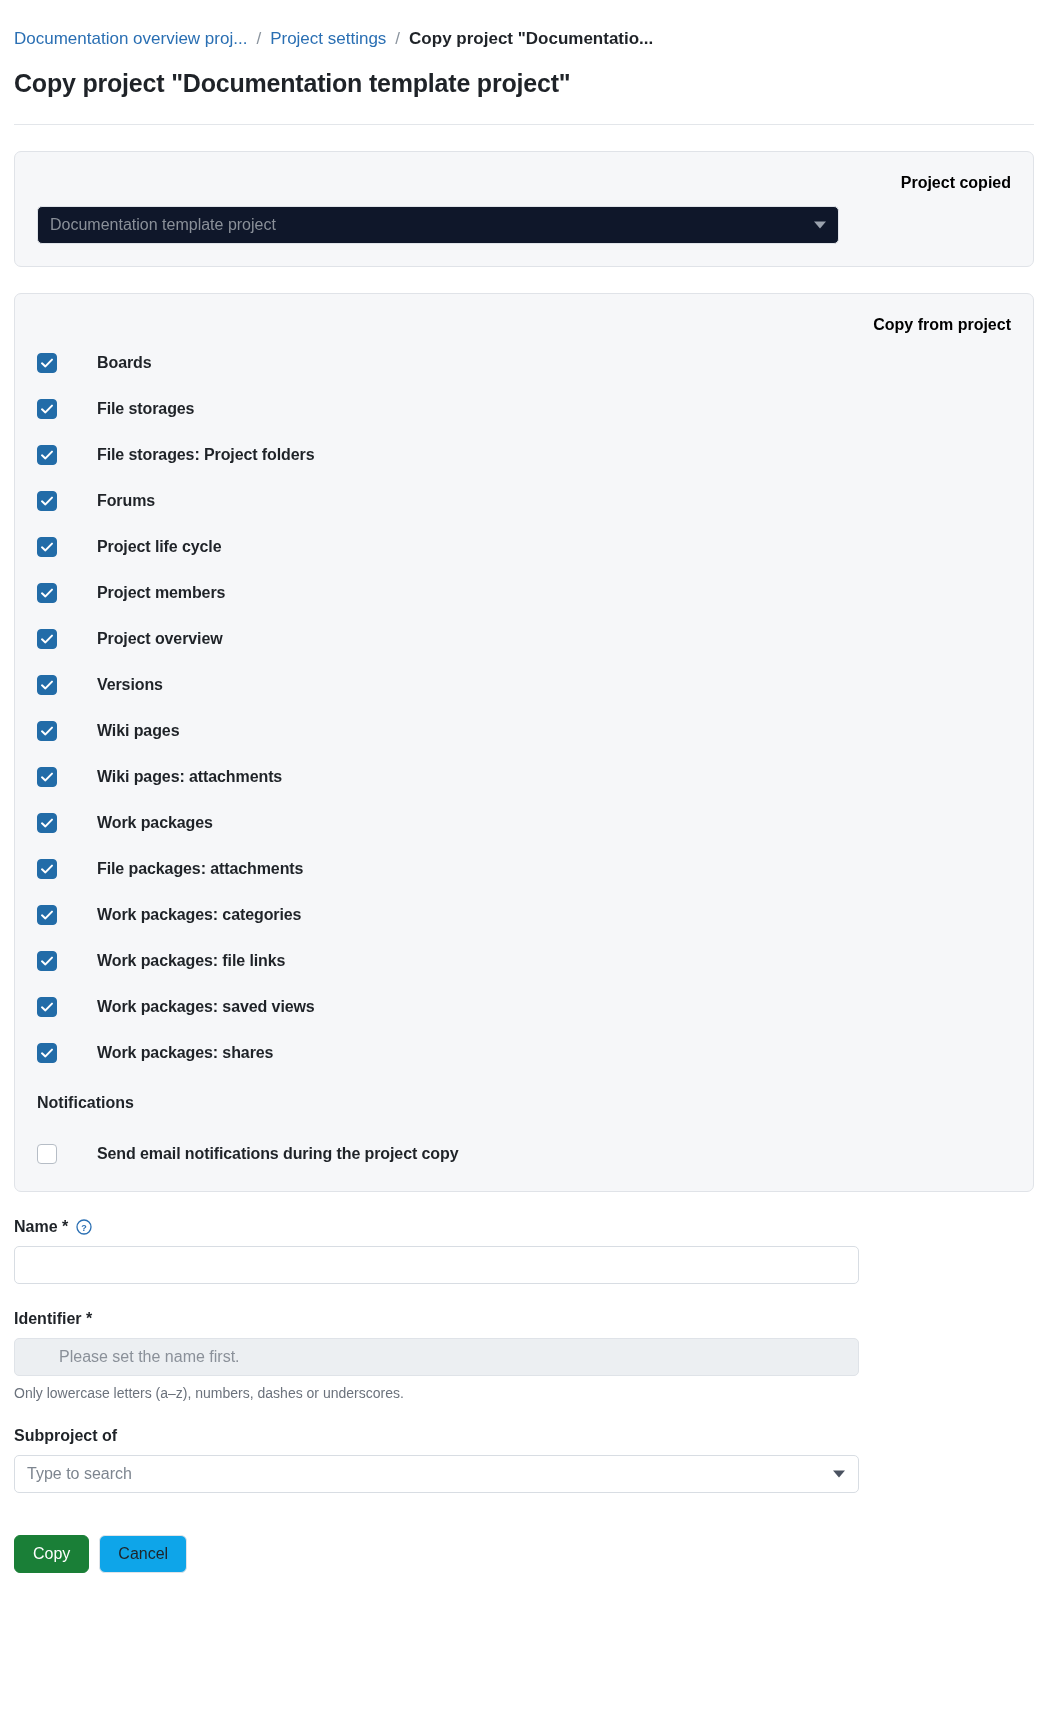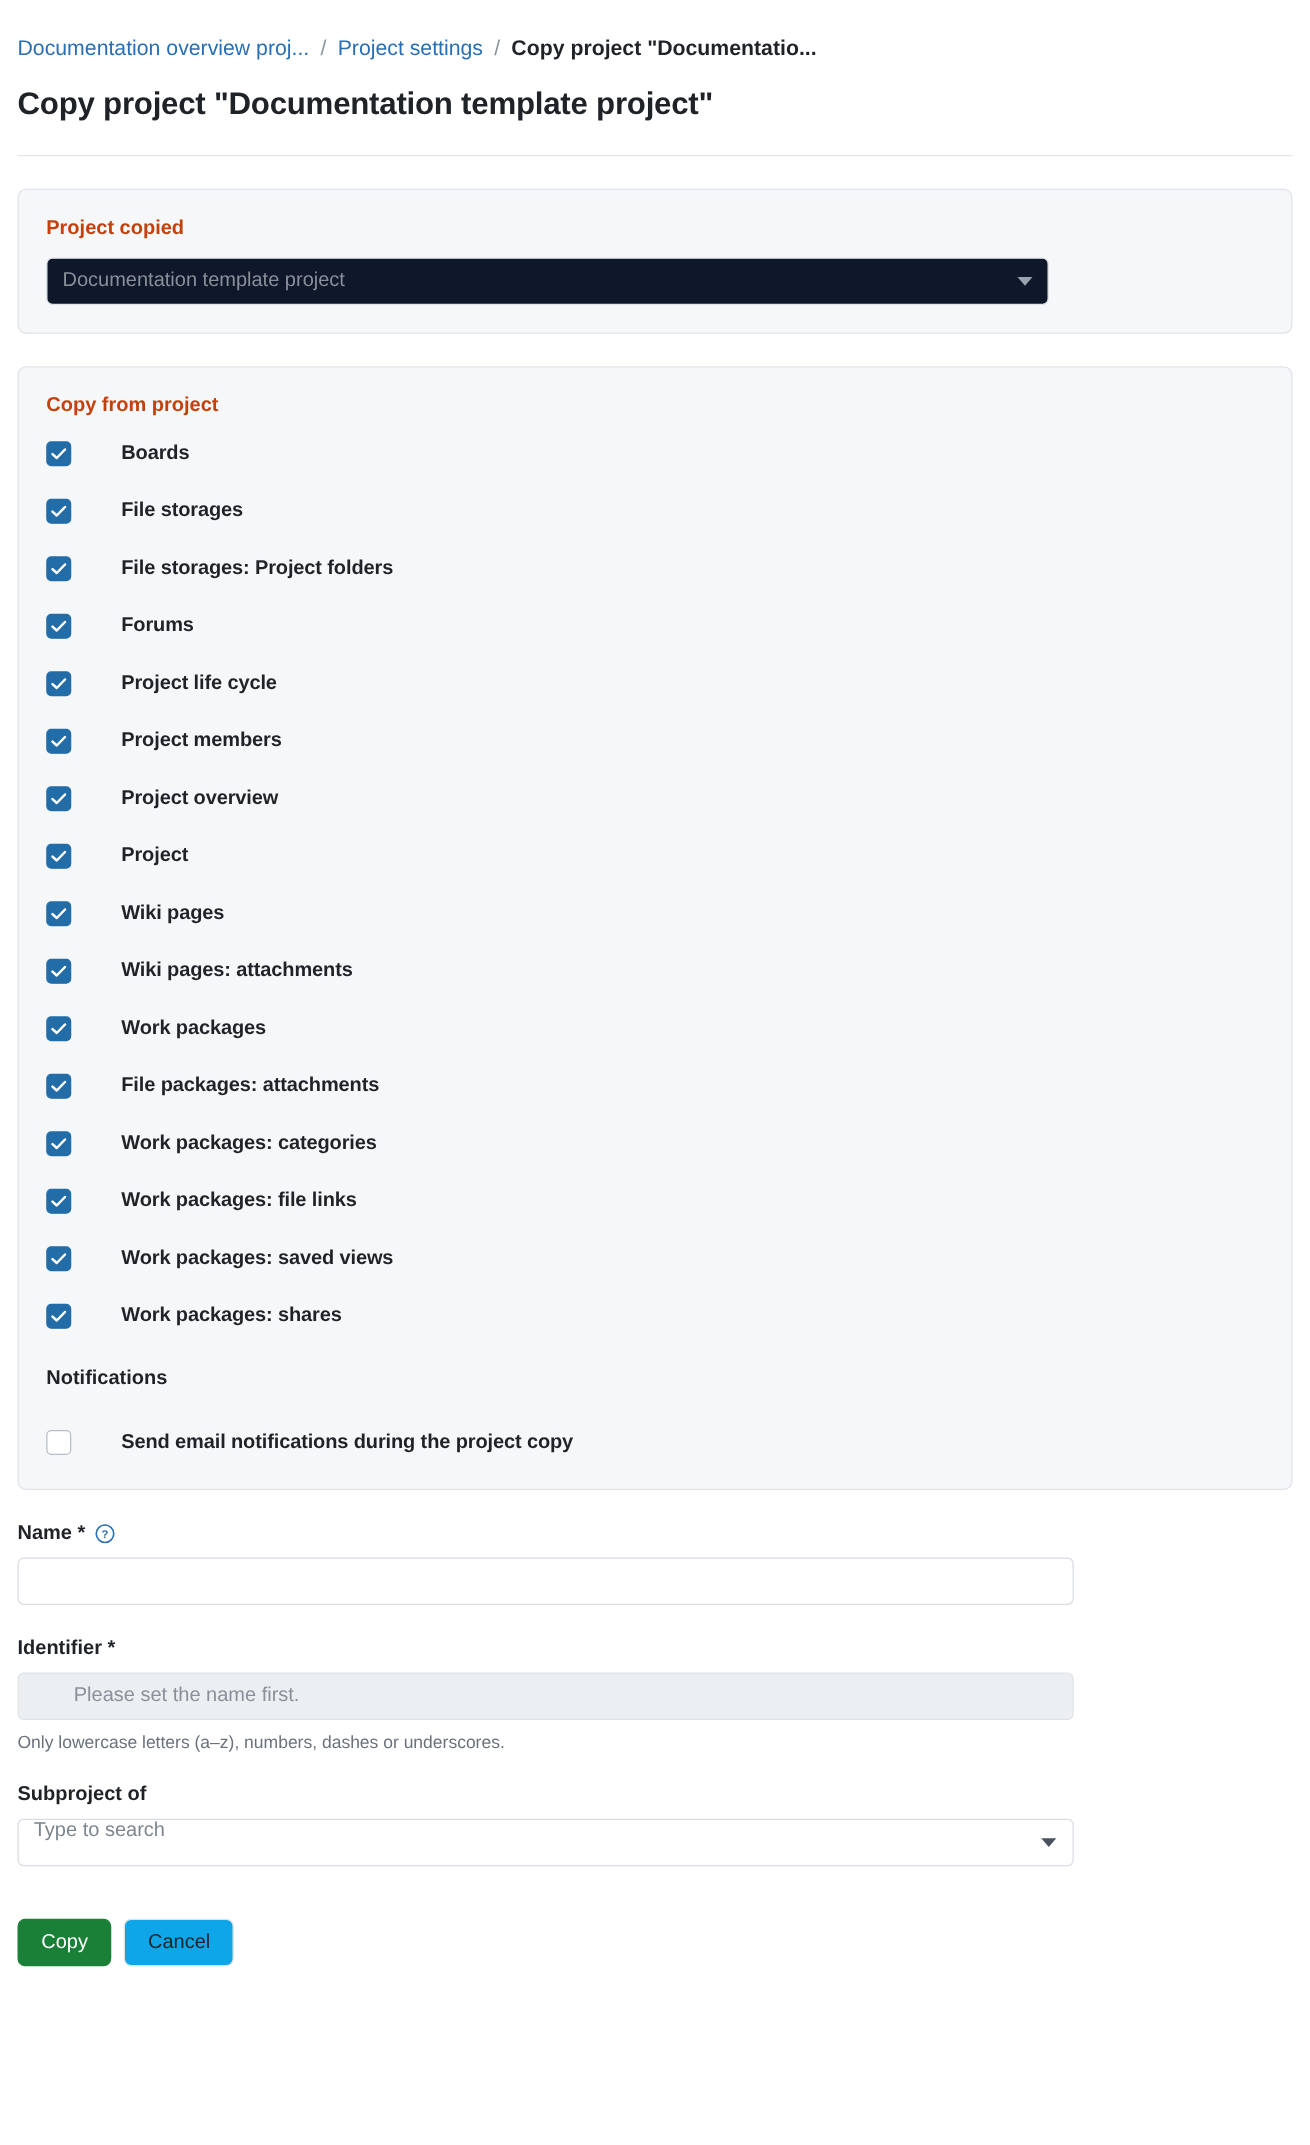--- a/index.html
+++ b/index.html
@@ -40,22 +40,23 @@
   .card {
     background: #f6f7f9;
     border: 1px solid #e0e3e8;
     border-radius: 7px;
     margin-top: 26px;
     padding: 22px 22px 22px 22px;
   }
   .card-label {
     font-size: 16px;
     font-weight: 700;
-    color: #c2410c;
+    color: #000000;
     margin-bottom: 14px;
+    text-align: right;
   }
 
   
   .select-disabled {
     position: relative;
     width: 802px;
     height: 38px;
     background: #0f172a;
     border: 1px solid #dfe3e8;
     border-radius: 5px;
@@ -140,21 +141,21 @@
     font-size: 14px;
     color: #6b727c;
     margin-top: 9px;
   }
   .search-select {
     position: relative;
     width: 845px; height: 38px;
     border: 1px solid #d8dde3;
     border-radius: 5px;
     background: #ffffff;
-    display: flex; 
+    display: flex; align-items: center;
     padding: 0 34px 0 12px;
     font-size: 16px;
     color: #7d858f;
   }
   .search-select .arrow {
     position: absolute; right: 13px; top: 50%;
     transform: translateY(-50%);
     width: 0; height: 0;
     border-left: 6px solid transparent;
     border-right: 6px solid transparent;
@@ -272,21 +273,21 @@
             </svg>
           </span>
           <span class="cb-label">Project overview</span>
         </div>
         <div class="cb-row">
           <span class="cbox checked">
             <svg width="18" height="18" viewBox="0 0 18 18">
               <path d="M4 9.3 L7.4 12.4 L14 5.6" fill="none" stroke="#ffffff" stroke-width="2" stroke-linecap="round" stroke-linejoin="round"></path>
             </svg>
           </span>
-          <span class="cb-label">Project</span>
+          <span class="cb-label">Versions</span>
         </div>
         <div class="cb-row">
           <span class="cbox checked">
             <svg width="18" height="18" viewBox="0 0 18 18">
               <path d="M4 9.3 L7.4 12.4 L14 5.6" fill="none" stroke="#ffffff" stroke-width="2" stroke-linecap="round" stroke-linejoin="round"></path>
             </svg>
           </span>
           <span class="cb-label">Wiki pages</span>
         </div>
         <div class="cb-row">

